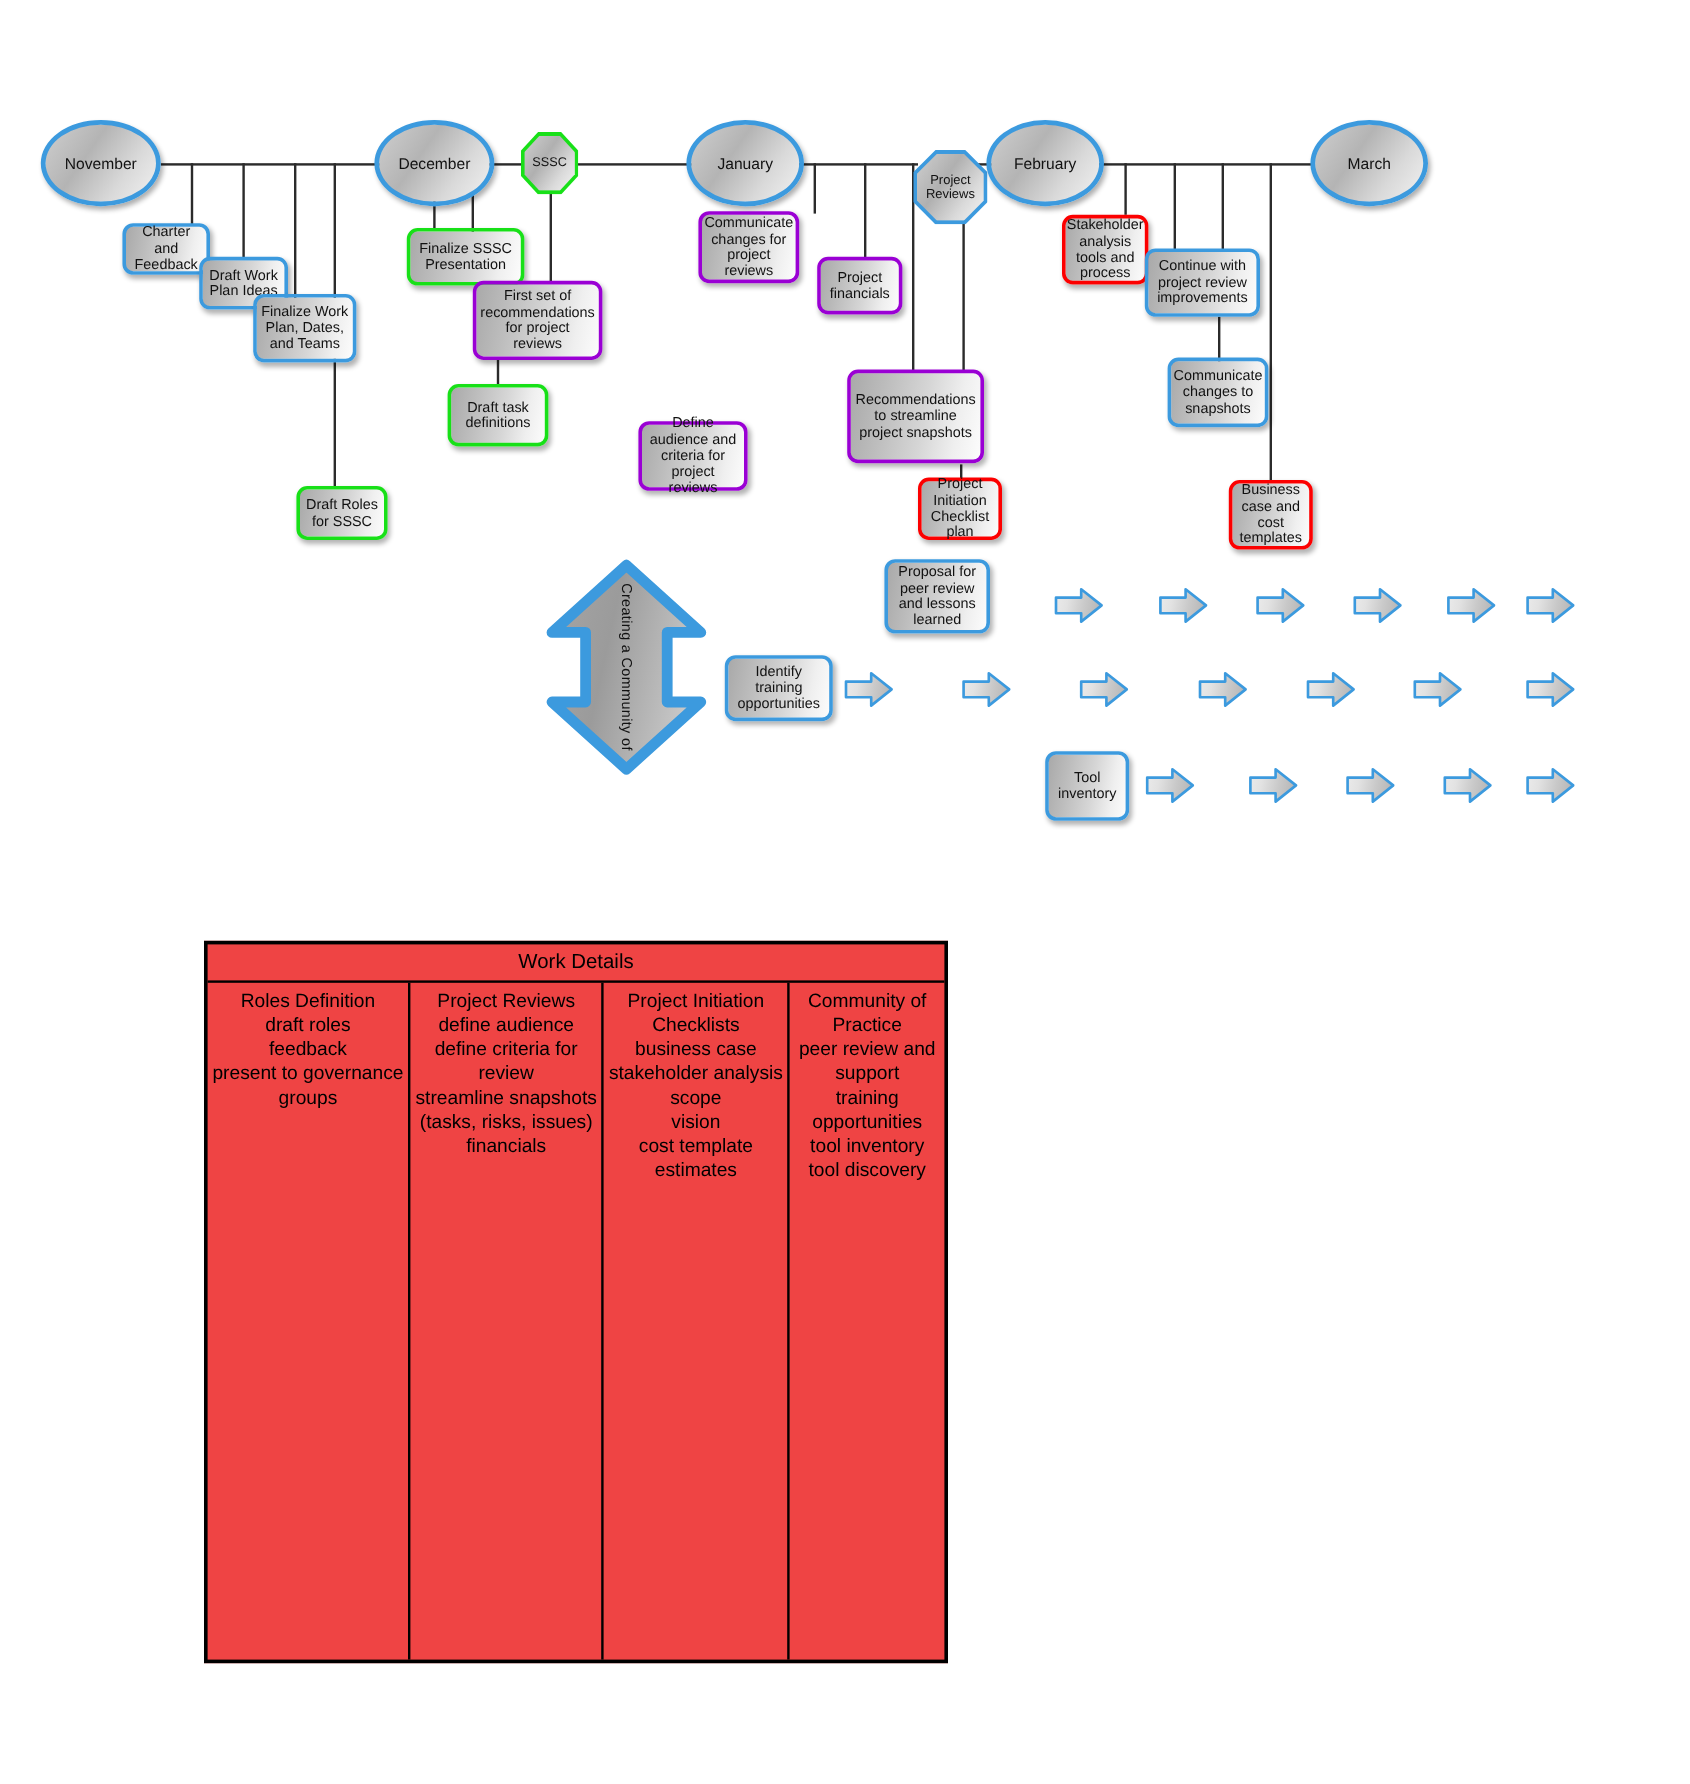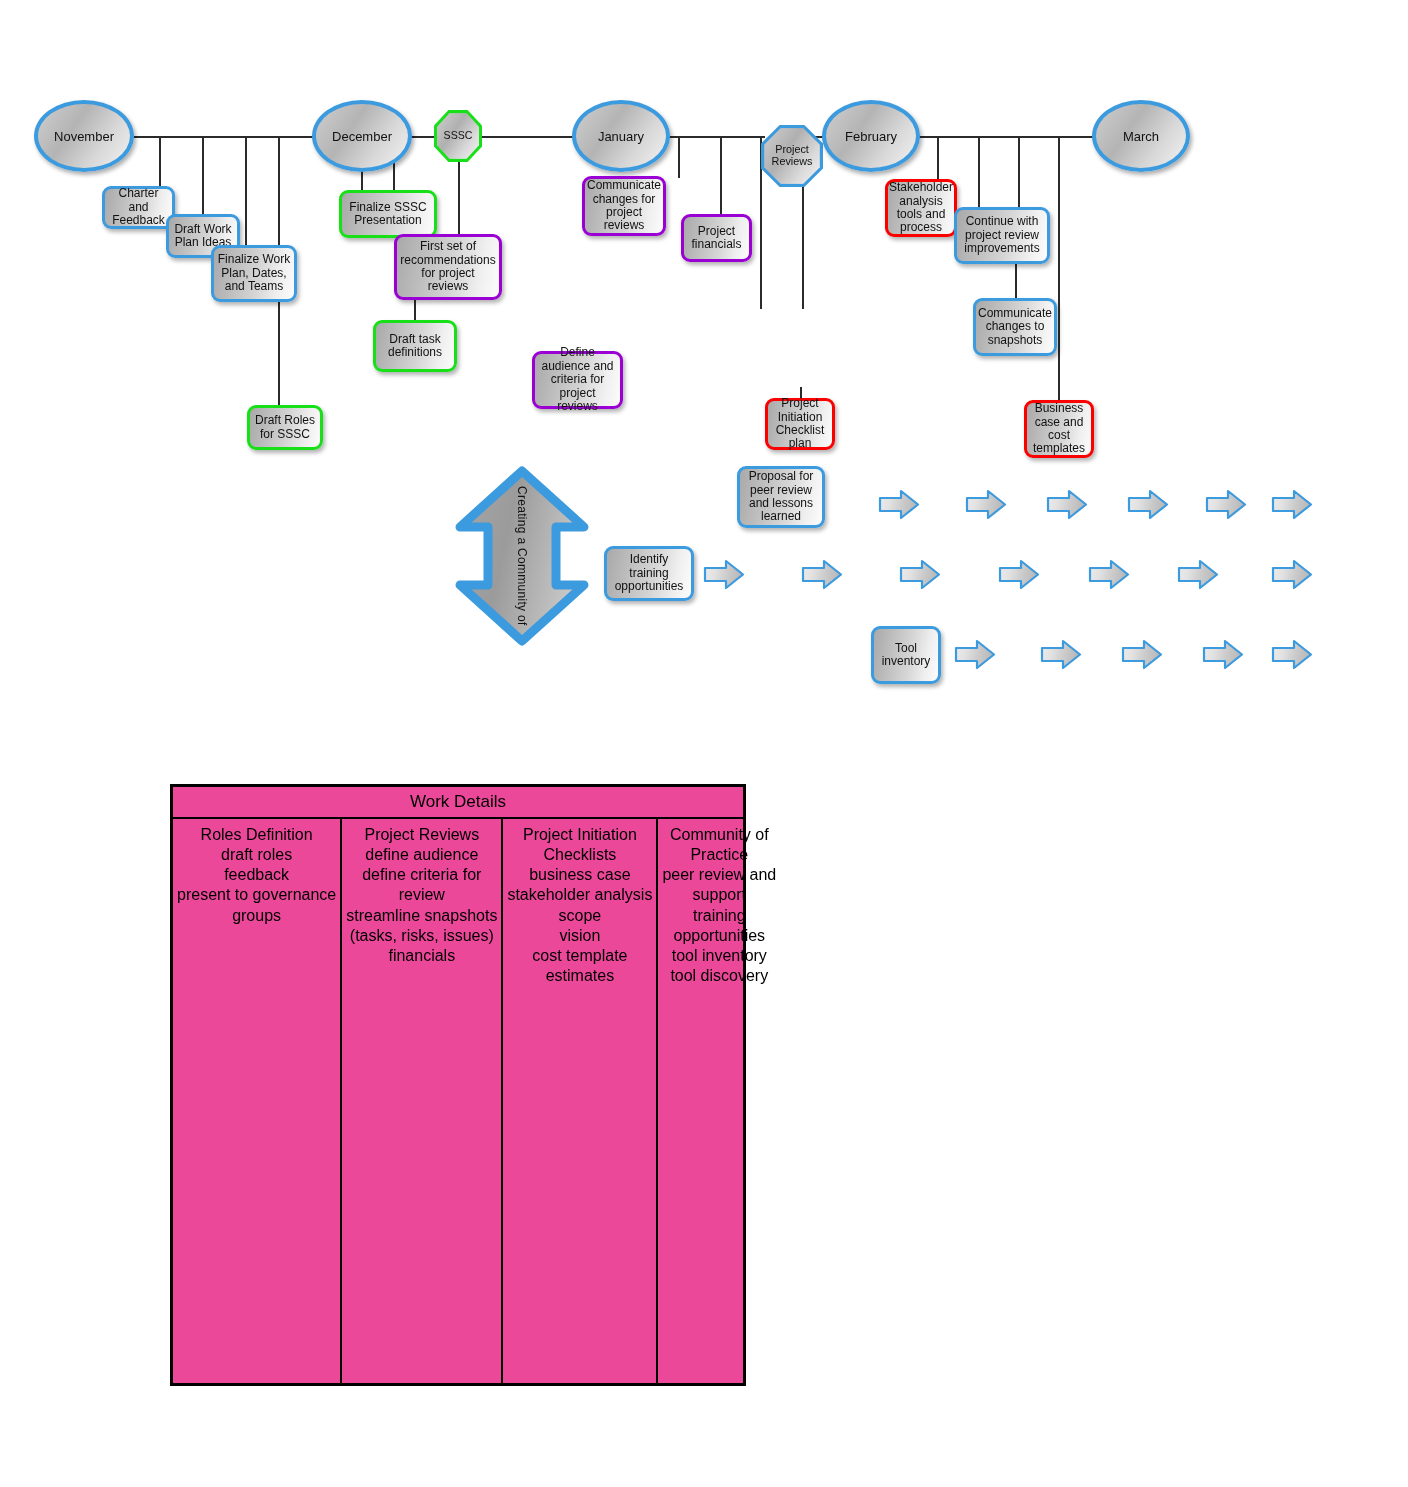--- a/index.html
+++ b/index.html
@@ -73,22 +73,22 @@
     display:flex;align-items:center;justify-content:center;
     pointer-events:none;
   }
   #bigArrowLabel span{
     writing-mode:vertical-rl;text-orientation:mixed;
     font-size:12px;color:#111;letter-spacing:.3px;
   }
 
   
   #wd{
-    position:absolute;left:170px;top:784px;width:576px;height:602px;
-    border:3px solid #000;box-sizing:border-box;background:#ec4899;
+    position:absolute;left:170px;top:784px;width:620px;height:602px;
+    border:3px solid #000;box-sizing:border-box;background:#ef4444;
   }
   #wdHead{
     height:32px;border-bottom:2px solid #000;
     display:flex;align-items:center;justify-content:center;
     font-size:17px;color:#000;box-sizing:border-box;
   }
   #wdBody{display:flex;height:calc(100% - 32px);}
   .wdcol{
     flex:1;border-right:2px solid #000;box-sizing:border-box;
     padding:6px 4px 0 4px;text-align:center;font-size:16px;line-height:1.26;color:#000;
@@ -198,20 +198,23 @@
   </div>
 
   <div class="box purple" style="left:582px;top:176px;width:84px;height:60px;">
     <span>Communicate changes for project reviews</span>
   </div>
 
   <div class="box purple" style="left:681px;top:214px;width:71px;height:48px;">
     <span>Project financials</span>
   </div>
 
+  <div class="box purple" style="left:706px;top:308px;width:114px;height:78px;">
+    <span>Recommendations to streamline project snapshots</span>
+  </div>
 
   <div class="box red" style="left:765px;top:398px;width:70px;height:52px;">
     <span>Project Initiation Checklist plan</span>
   </div>
 
   <div class="box red" style="left:885px;top:179px;width:72px;height:58px;">
     <span>Stakeholder analysis tools and process</span>
   </div>
 
   <div class="box blue" style="left:954px;top:207px;width:96px;height:57px;">

